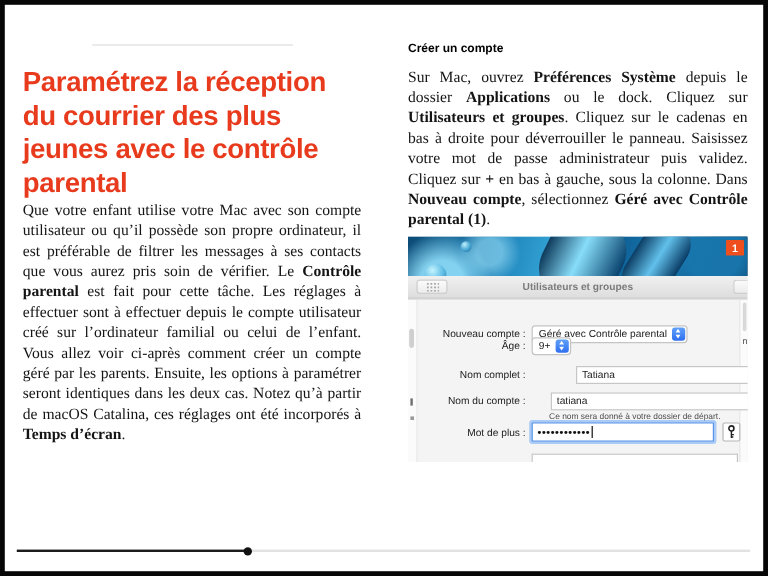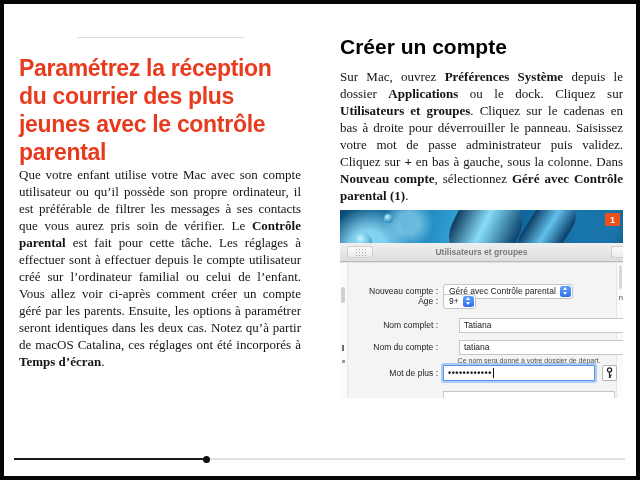--- a/index.html
+++ b/index.html
@@ -21,21 +21,21 @@
     font-size:23px;line-height:28px;font-weight:700;letter-spacing:-.3px;
     color:#e83a1d;
   }
   .body-par{
     text-align:justify;
     font-family:"Liberation Serif",serif;
     font-size:13px;line-height:17px;color:#141414;
   }
   
   .col-right{position:absolute;left:336px;top:26px;width:283px;}
-  .section-heading{font-size:21px;font-weight:700;color:#000;margin-top:5px;}
+  .section-heading{font-size:10px;font-weight:700;color:#000;margin-top:5px;}
   .col-right .body-par{margin-top:9px;}
   
   .figure{position:relative;margin-top:6px;width:283px;height:188px;overflow:hidden;background:#f4f4f4;}
   .fig-banner{
     position:relative;width:100%;height:33px;overflow:hidden;
     background:
       radial-gradient(circle at 10% 115%, rgba(150,228,255,.85) 0 7%, rgba(150,228,255,0) 16%),
       radial-gradient(circle at 24% 40%, rgba(170,235,255,.55) 0 5%, transparent 12%),
       radial-gradient(circle at 90% 40%, rgba(25,120,175,.95) 0 9%, transparent 24%),
       radial-gradient(circle at 99% 95%, rgba(6,45,80,.95) 0 10%, transparent 26%),
@@ -91,21 +91,21 @@
   .edge-strip.right{right:0;width:6px;border-left:1px solid #e6e6e6;}
   .l-thumb{position:absolute;left:1px;top:24px;width:4px;height:16px;border-radius:2px;background:#cfcfcf;}
   .l-mark1{position:absolute;left:2px;top:82px;width:2px;height:6px;background:#6f6f6f;}
   .l-mark2{position:absolute;left:2px;top:97px;width:3px;height:3px;background:#9a9a9a;}
   .r-thumb{position:absolute;right:1px;top:2px;width:3px;height:24px;border-radius:2px;background:#d9d9d9;}
   .edge-fragment{position:absolute;right:0;top:30px;font-size:7.5px;color:#4a4a4a;}
   .form-row{position:absolute;left:0;right:6px;height:16px;display:flex;align-items:center;}
   .form-label{width:98px;text-align:right;font-size:8.5px;color:#1c1c1c;flex:none;}
   .row-new-account{top:20px;}
   .row-age{top:30px;}
-  .row-full-name{top:54px;}
+  .row-full-name{top:54px;gap:21px;}
   .row-account-name{top:76px;}
   .row-password{top:102px;}
   .popup{
     margin-left:5px;height:15px;box-sizing:border-box;display:flex;align-items:center;
     background:#fff;border:1px solid #c4c4c4;border-radius:3px;padding:0 1px 0 5px;
   }
   .popup-text{font-size:8.5px;color:#1a1a1a;white-space:nowrap;}
   .popup-stepper{
     margin-left:4px;width:11px;height:11px;border-radius:2.5px;flex:none;
     background:linear-gradient(#5fa0fa,#2e6ef0);

